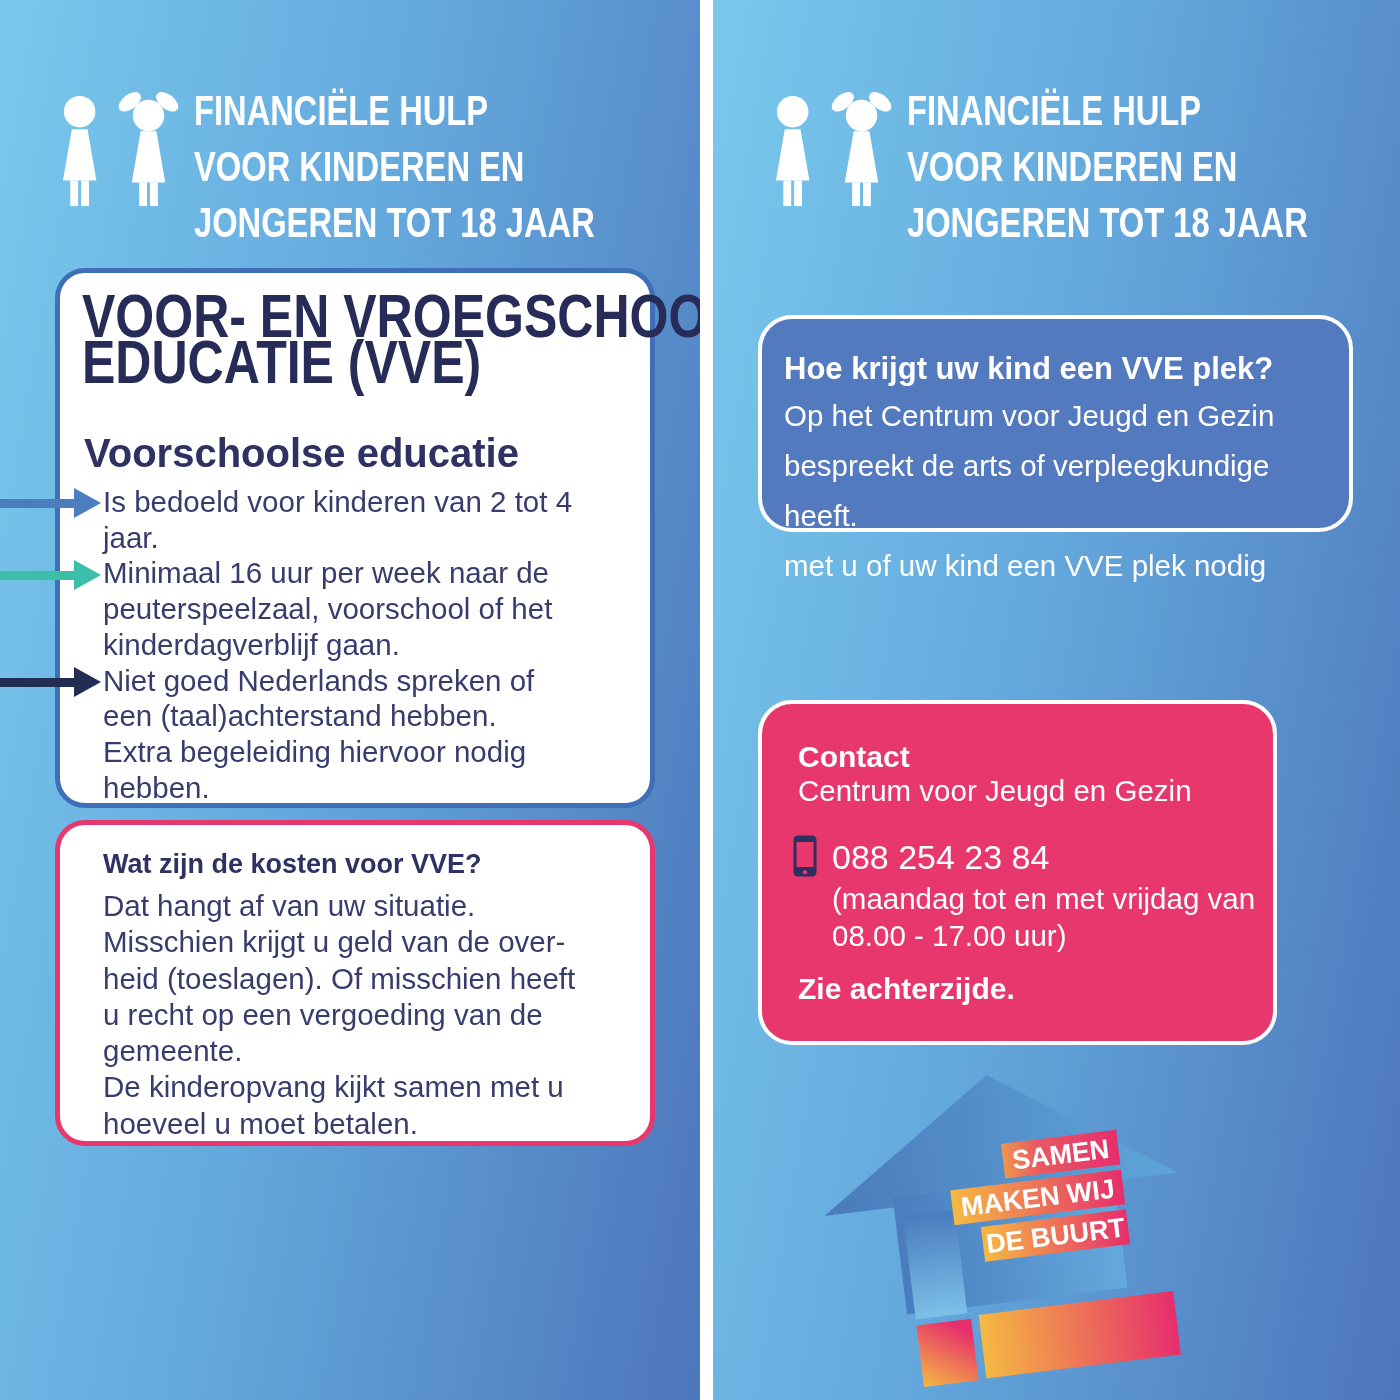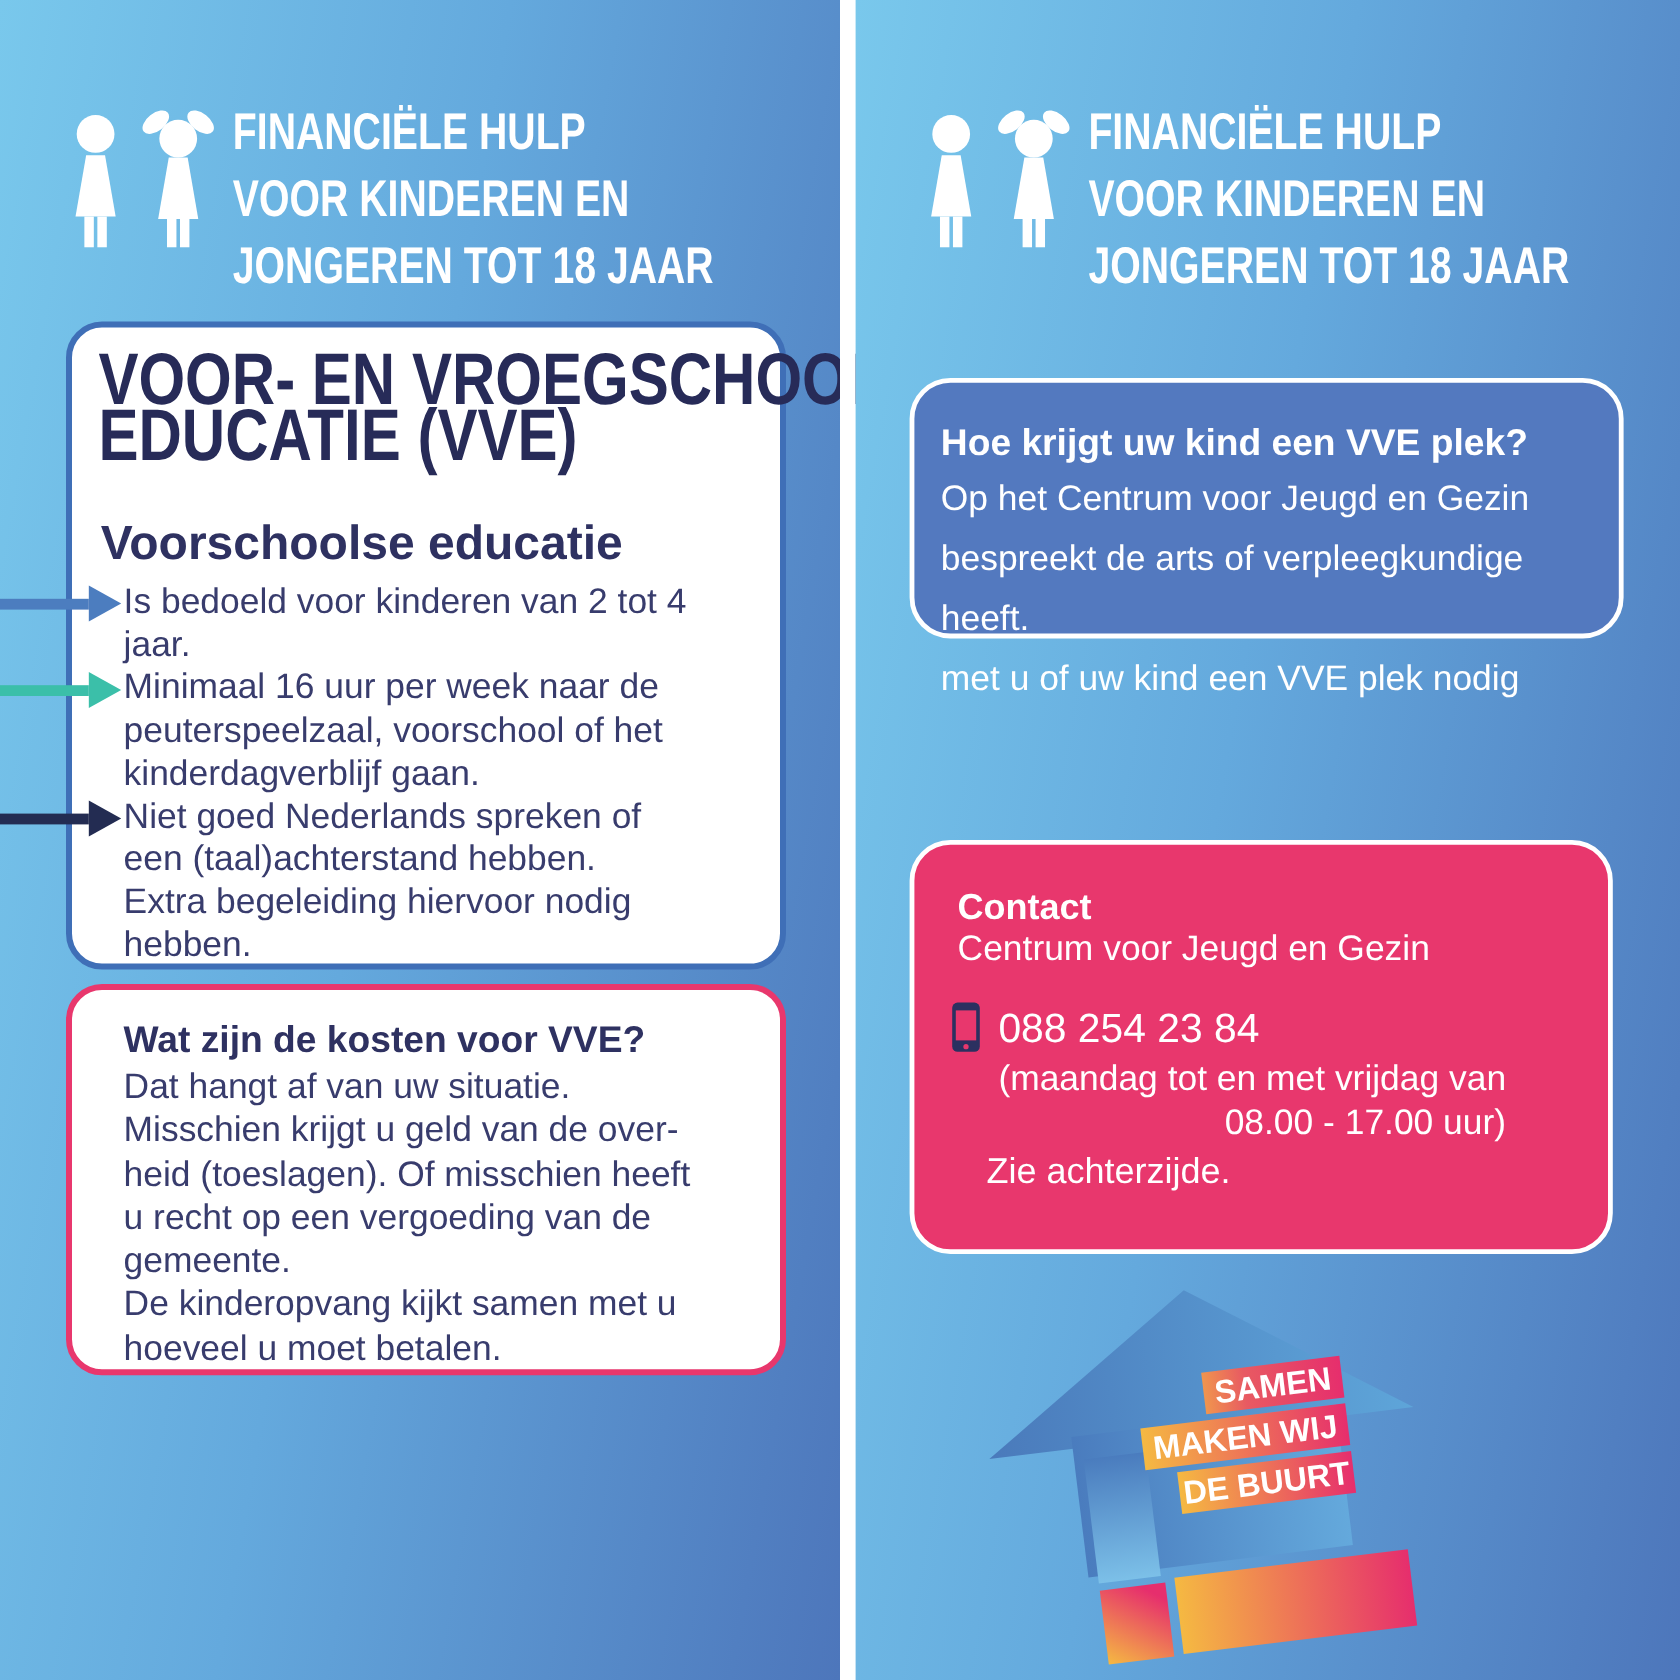--- a/index.html
+++ b/index.html
@@ -19,39 +19,39 @@
   .header-title{position:absolute;left:194px;top:82px;color:#ffffff;
     font-weight:bold;font-size:43px;line-height:56px;}
   .cond{transform:scaleX(0.76);transform-origin:0 0;white-space:nowrap;}
   .cond2{transform:scaleX(0.82);transform-origin:0 0;white-space:nowrap;}
 
   
   .card{position:absolute;box-sizing:border-box;border-radius:30px;}
   .vve-card{left:55px;top:268px;width:600px;height:540px;background:#ffffff;border:5px solid #3f6fb7;}
   .costs-card{left:55px;top:820px;width:600px;height:326px;background:#ffffff;border:5px solid #e8376d;}
   .plek-card{left:45px;top:315px;width:595px;height:217px;background:#5379bf;border:4px solid #ffffff;border-radius:34px;}
-  .contact-card{left:45px;top:700px;width:586px;height:345px;background:#e8376d;border:4px solid #ffffff;border-radius:34px;text-align:right;}
+  .contact-card{left:45px;top:700px;width:519px;height:345px;background:#e8376d;border:4px solid #ffffff;border-radius:34px;}
 
   .vve-title{position:absolute;left:22px;top:20px;color:#272b58;font-size:61px;line-height:46px;font-weight:bold;}
   .vve-sub{position:absolute;left:24px;top:158px;color:#2e3161;font-size:40px;font-weight:bold;}
   .vve-bullets{position:absolute;left:43px;top:211px;color:#383c6d;font-size:29.5px;line-height:35.7px;}
   .body-line{white-space:nowrap;}
 
-  .costs-title{position:absolute;left:43px;top:24px;color:#2e3161;font-size:31px;font-weight:bold;}
+  .costs-title{position:absolute;left:43px;top:24px;color:#2e3161;font-size:27px;font-weight:bold;}
   .costs-lines{position:absolute;left:43px;top:63px;color:#383c6d;font-size:29.5px;line-height:36.3px;}
 
   .plek-title{position:absolute;left:22px;top:32px;color:#ffffff;font-size:31px;font-weight:bold;}
   .plek-lines{position:absolute;left:22px;top:72px;color:#ffffff;font-size:29.5px;line-height:50px;}
 
   .contact-title{position:absolute;left:36px;top:36px;color:#ffffff;font-size:30px;font-weight:bold;}
   .contact-org{position:absolute;left:36px;top:70px;color:#ffffff;font-size:29.5px;}
   .phone-icon{position:absolute;left:30px;top:130px;}
   .phone-number{position:absolute;left:70px;top:134px;color:#ffffff;font-size:34px;}
   .phone-note{position:absolute;left:70px;top:176px;color:#ffffff;font-size:29.5px;line-height:37px;}
-  .contact-closing{position:absolute;left:36px;top:256px;color:#ffffff;font-size:30px;font-weight:normal;margin-left:24px;}
+  .contact-closing{position:absolute;left:36px;top:268px;color:#ffffff;font-size:30px;font-weight:bold;}
 
   
   .arrow{position:absolute;left:0;width:101px;height:30px;}
   .arrow .shaft{position:absolute;left:0;top:10.5px;height:9px;width:74px;}
   .arrow .tip{position:absolute;left:74px;top:0;width:0;height:0;
     border-top:15px solid transparent;border-bottom:15px solid transparent;}
   .arrow.a1{top:488px;} .a1 .shaft{background:#4c7dbf;} .a1 .tip{border-left:27px solid #4c7dbf;}
   .arrow.a2{top:560px;} .a2 .shaft{background:#3bbfa9;} .a2 .tip{border-left:27px solid #3bbfa9;}
   .arrow.a3{top:667px;} .a3 .shaft{background:#232c52;} .a3 .tip{border-left:27px solid #232c52;}
 

